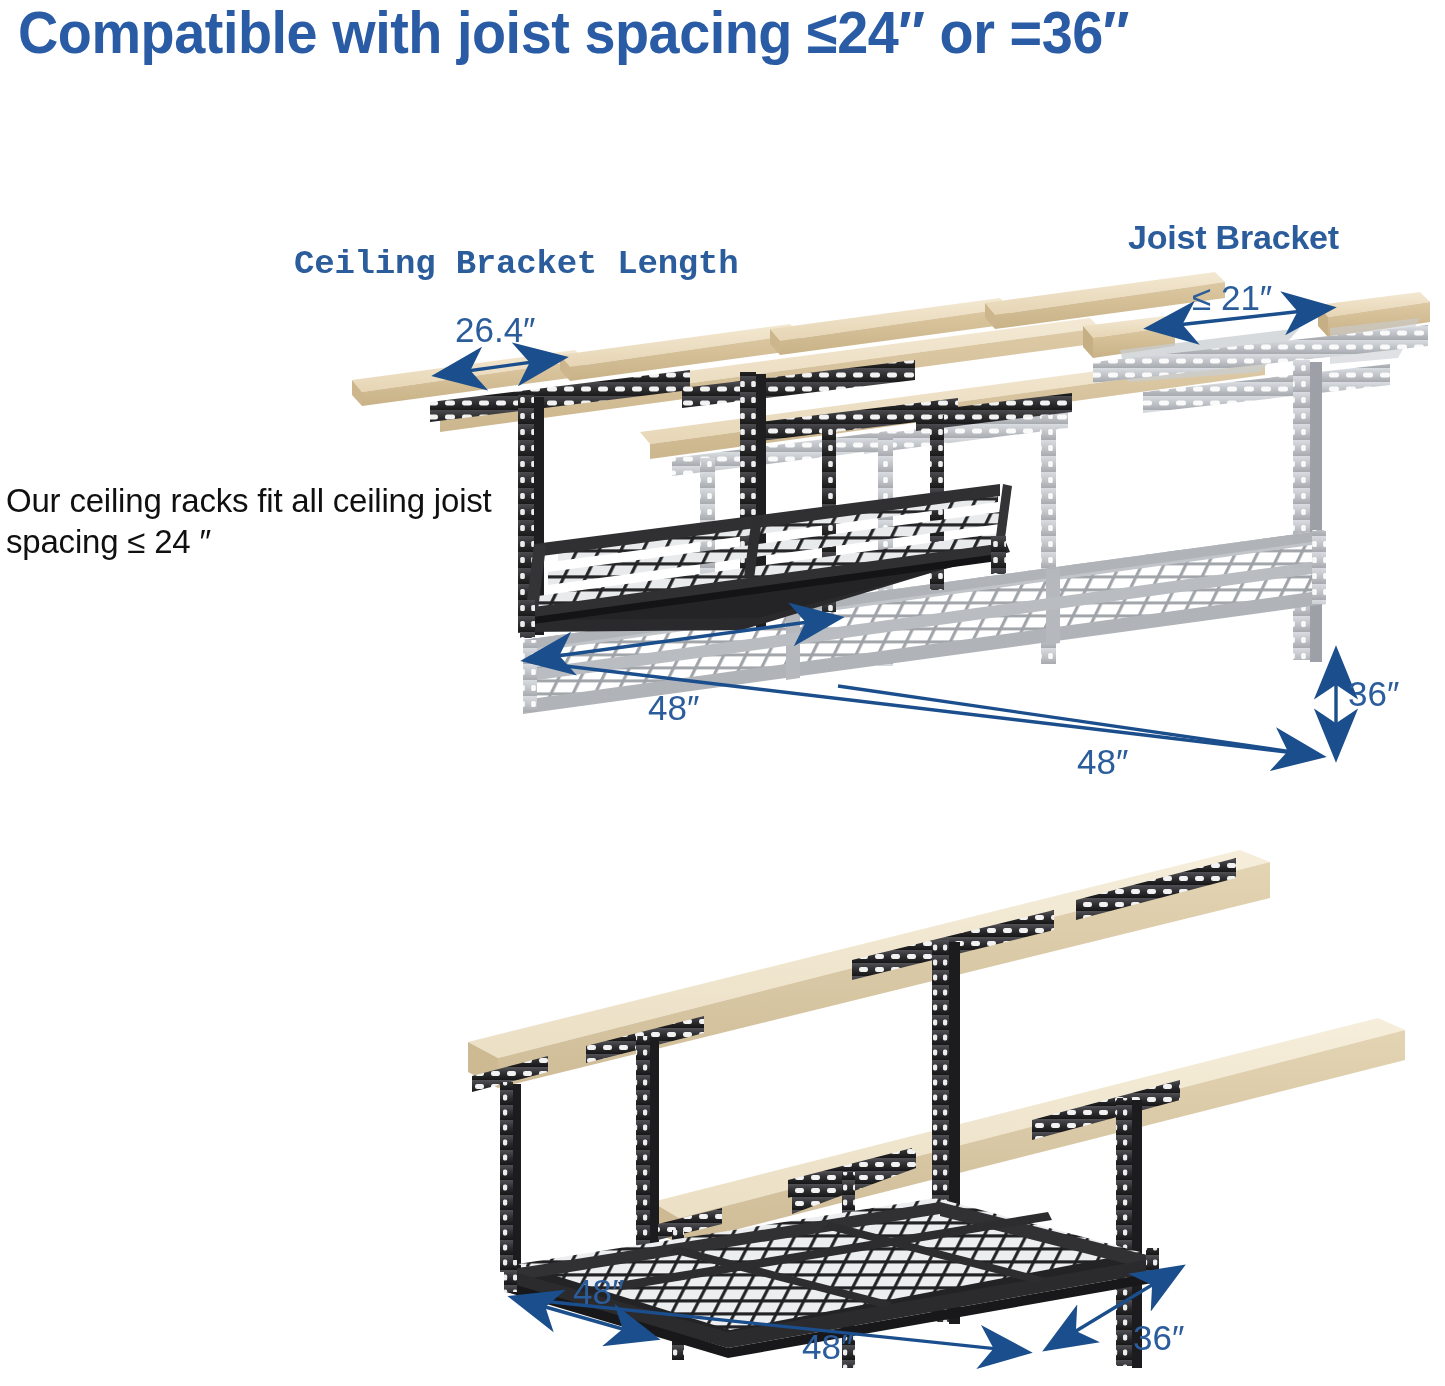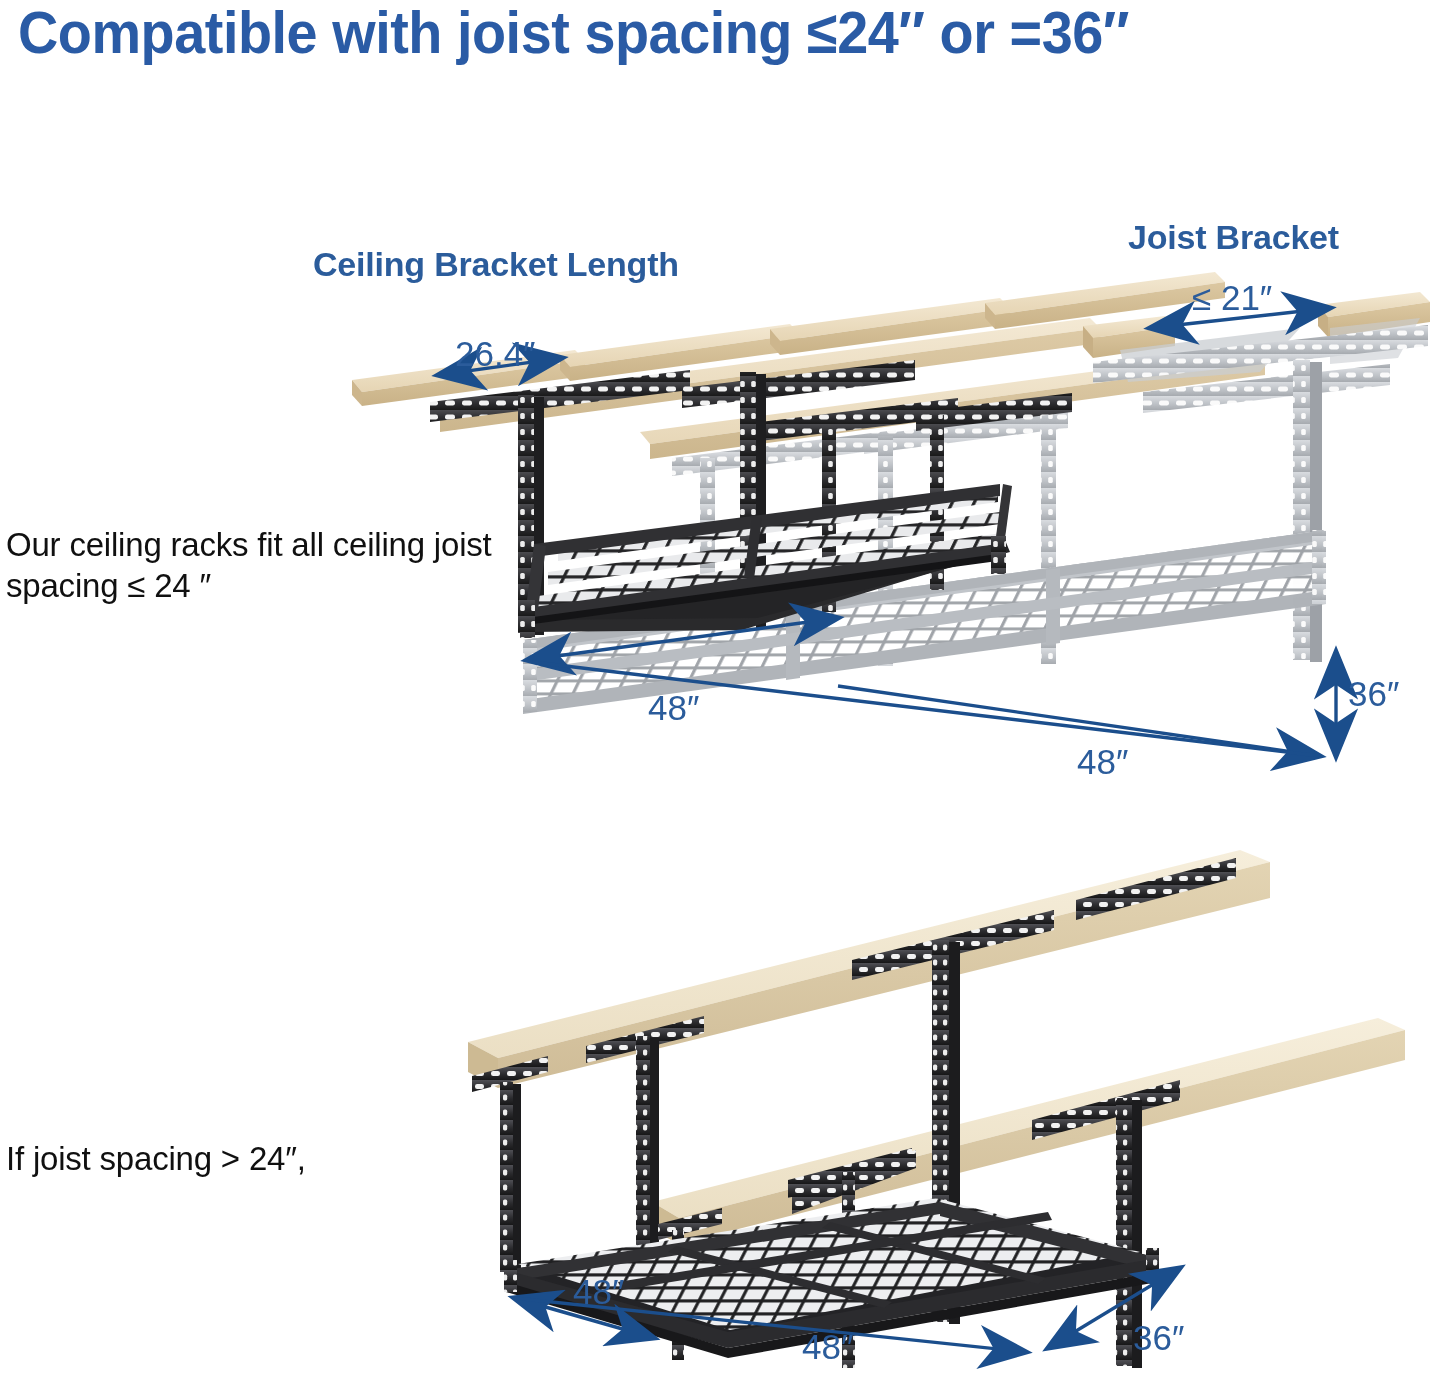--- a/index.html
+++ b/index.html
@@ -18,33 +18,33 @@
     letter-spacing:-0.5px;
     transform:scaleX(0.93);transform-origin:left top;
     white-space:nowrap;
   }
 
   
   .body-text{
     color:#101010;font-size:33px;line-height:41px;font-weight:400;
     letter-spacing:-0.2px;
   }
-  #text-top{left:6px;top:480px;width:520px;margin-top:44px;}
+  #text-top{left:6px;top:480px;width:520px;}
   #text-bottom{left:6px;top:1138px;width:500px;}
 
   
   .lbl-head{
     color:#2B5C9B;font-size:34px;font-weight:600;letter-spacing:-0.2px;white-space:nowrap;
   }
   .lbl-dim{
     color:#2B5C9B;font-size:35px;font-weight:500;letter-spacing:0px;white-space:nowrap;
   }
-  #lbl-bracket{left:313px;top:245px;}
+  #lbl-bracket{left:294px;top:245px;font-family:Liberation Mono, monospace;}
   #lbl-joist{left:1128px;top:218px;}
-  #lbl-264{left:455px;top:310px;margin-top:24px;}
+  #lbl-264{left:455px;top:310px;}
   #lbl-le24{left:1192px;top:278px;}
   #lbl-48a{left:648px;top:688px;}
   #lbl-48b{left:1077px;top:742px;}
   #lbl-36r{left:1348px;top:674px;}
   #lbl-b48a{left:573px;top:1272px;}
   #lbl-b48b{left:802px;top:1327px;}
   #lbl-b36{left:1133px;top:1318px;}
 
   
   #stage-top{left:0;top:200px;width:1445px;height:620px;}
@@ -439,14 +439,13 @@
 
 <div class="abs lbl-dim" id="lbl-b48a">48″</div>
 
 <div class="abs lbl-dim" id="lbl-b48b">48″</div>
 
 <div class="abs lbl-dim" id="lbl-b36">36″</div>
 
 <div class="abs body-text" id="text-top">Our ceiling racks fit all ceiling joist spacing ≤ 24 ″</div>
 
 <div class="abs body-text" id="text-bottom">
-  <div>If joist spacing &gt; 24″,</div>
 </div>
 
 </body></html>

